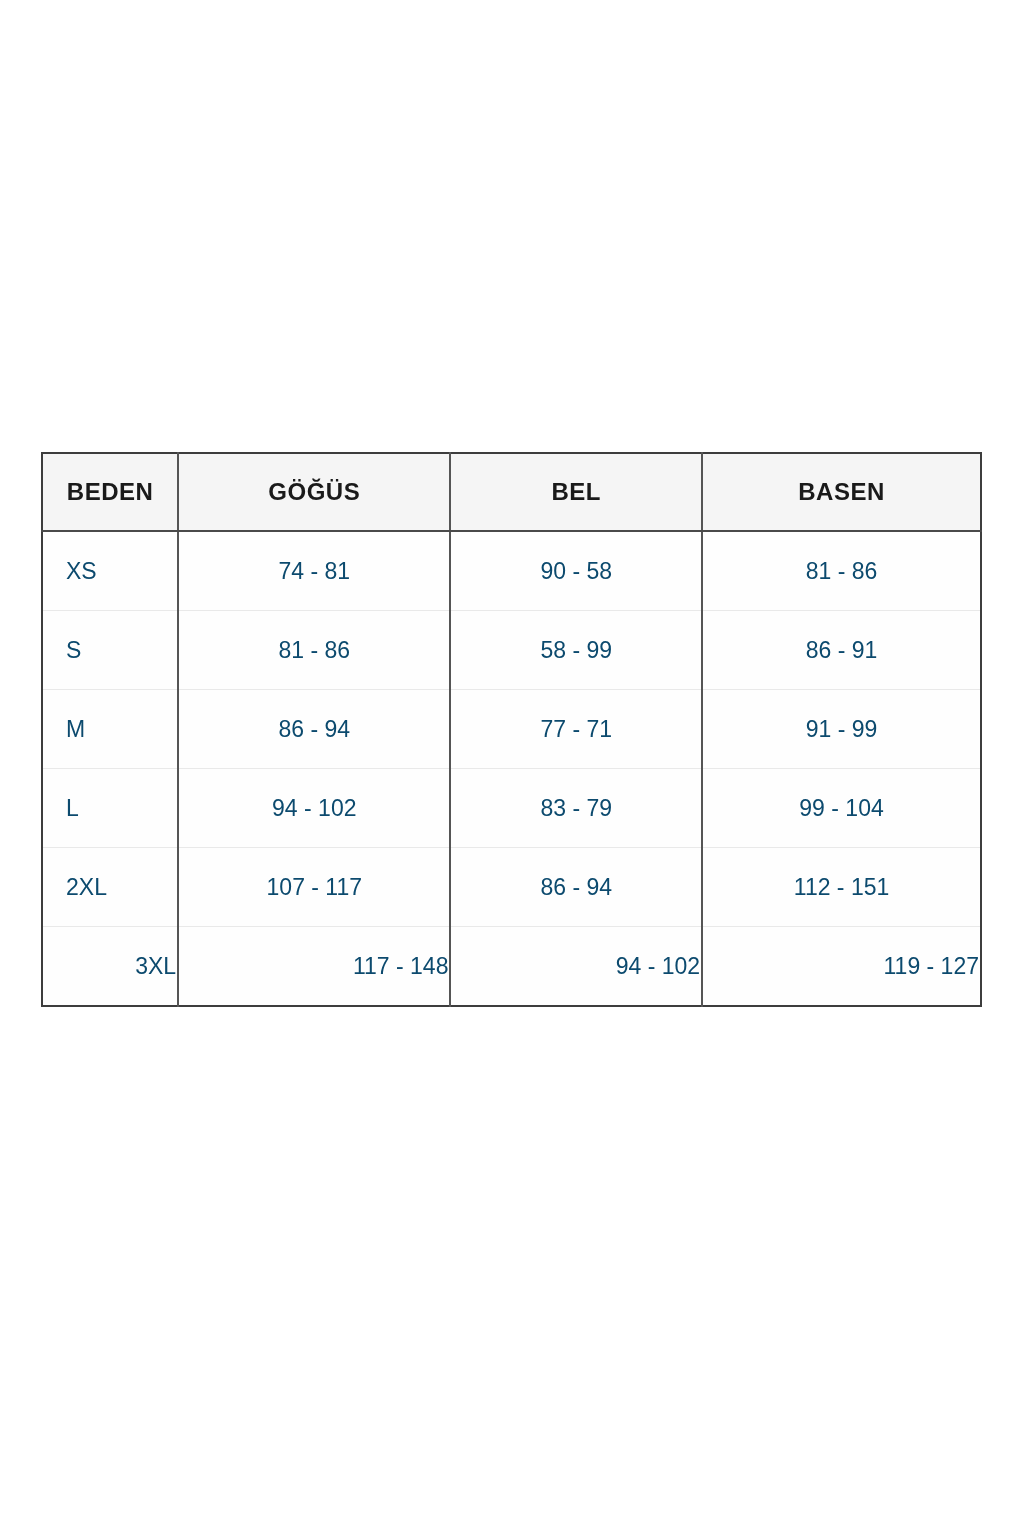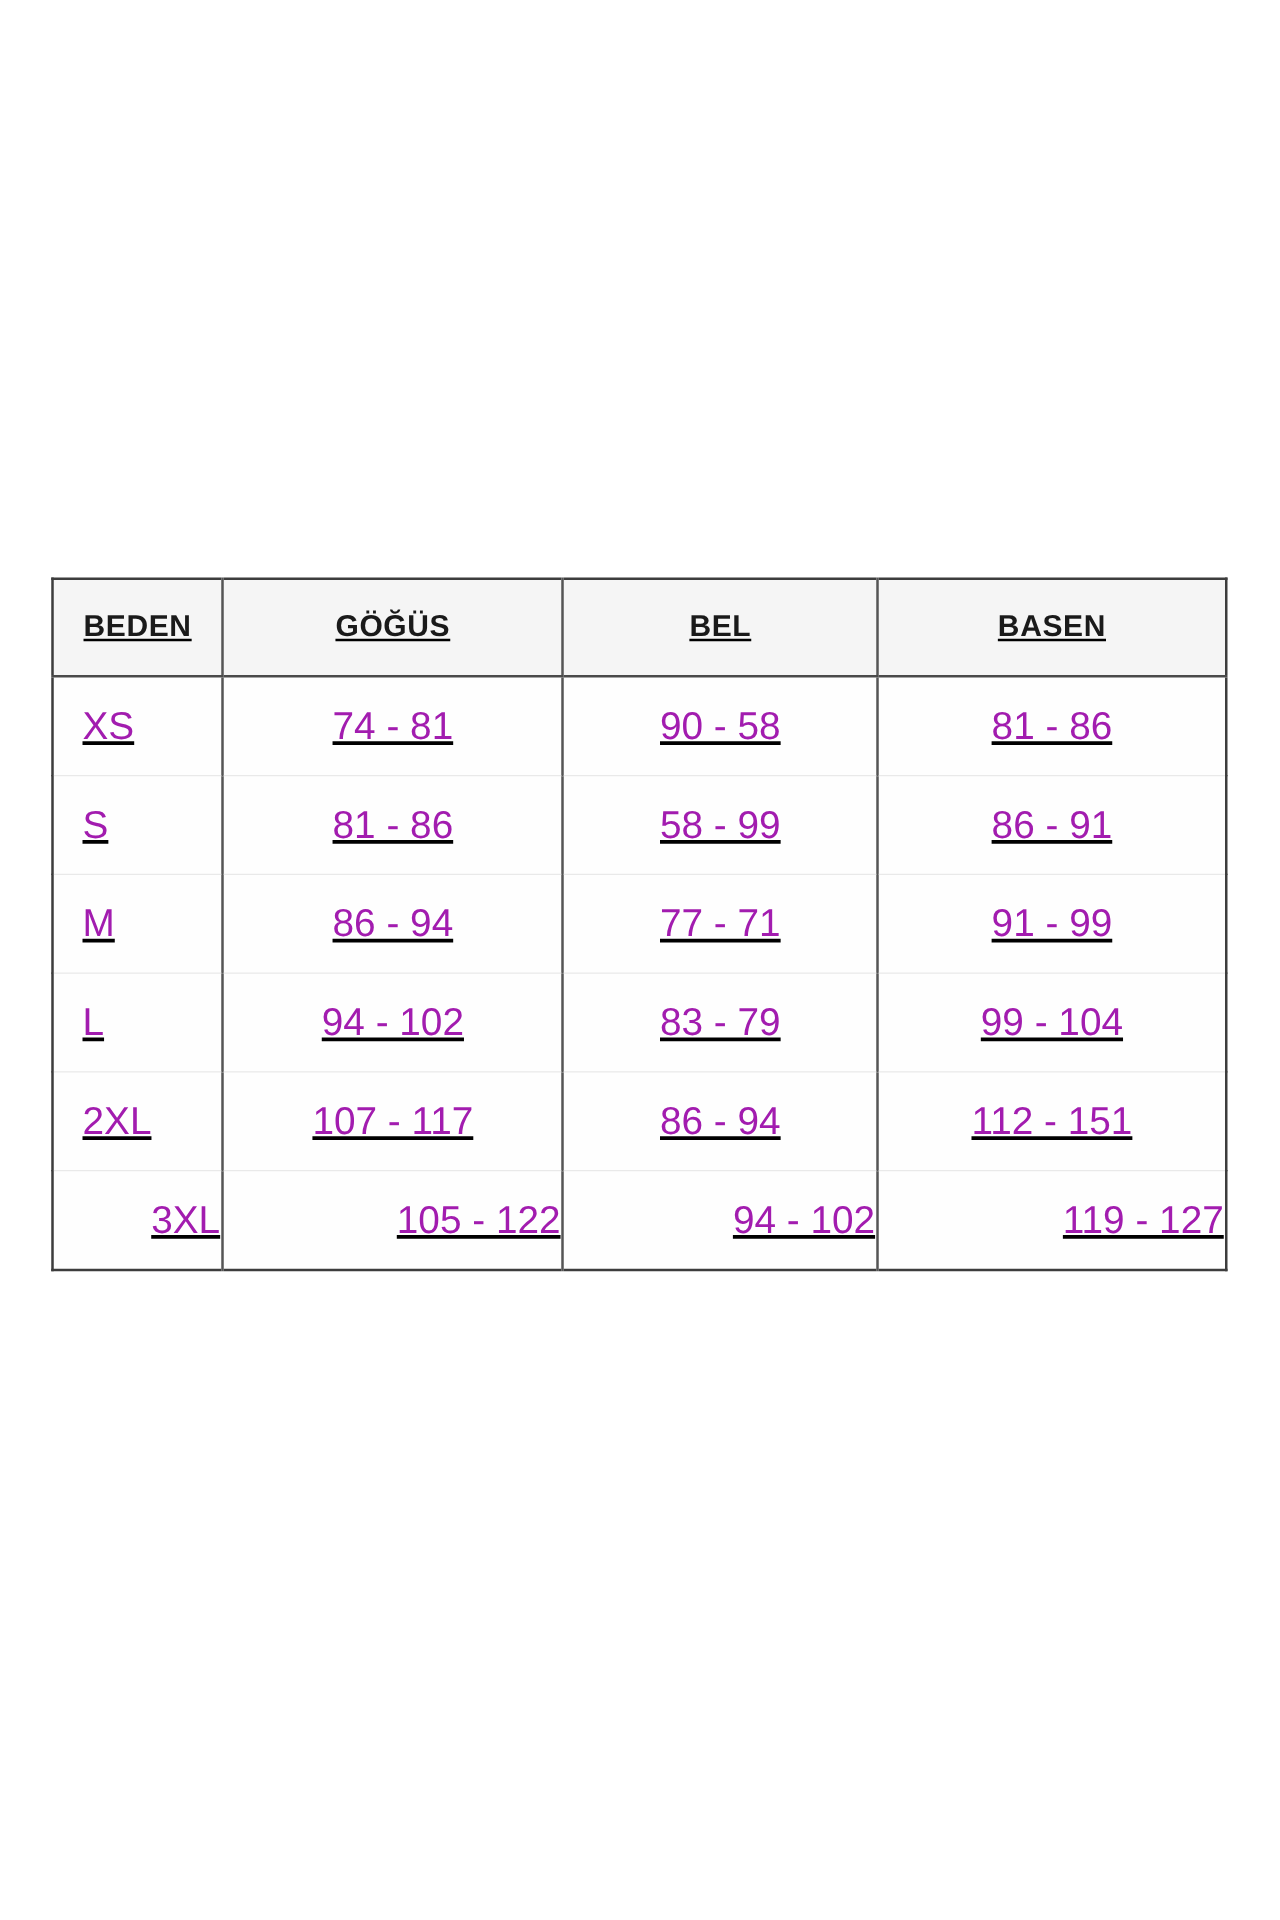--- a/index.html
+++ b/index.html
@@ -11,26 +11,25 @@
   .page {
     position: relative;
     width: 1024px;
     height: 1536px;
     background: #ffffff;
     overflow: hidden;
   }
   .size-table {
     position: absolute;
     left: 41px;
-    top: 462px;
+    top: 452px;
     width: 941px;
     border-collapse: collapse;
     table-layout: fixed;
     border: 2px solid #3d3d3d;
-    text-decoration: underline;
   }
   .size-table col.c1 { width: 14.5%; }
   .size-table col.c2 { width: 29.0%; }
   .size-table col.c3 { width: 26.8%; }
   .size-table col.c4 { width: 29.7%; }
   .size-table th {
     height: 74px;
     background: #f5f5f5;
     color: #1a1a1a;
     font-size: 24px;
@@ -38,22 +37,22 @@
     text-align: center;
     vertical-align: middle;
     border-left: 2px solid #555555;
     border-bottom: 2px solid #4a4a4a;
     letter-spacing: 0.5px;
   }
   .size-table th:first-child { border-left: none; }
   .size-table td {
     height: 76px;
     background: #fefefe;
-    color: #a21caf;
-    font-size: 31px;
+    color: #0c4a6e;
+    font-size: 23px;
     text-align: center;
     vertical-align: middle;
     border-left: 2px solid #555555;
     border-bottom: 1px solid #e9e9e9;
   }
   .size-table td:first-child {
     border-left: none;
     text-align: left;
     padding-left: 23px;
   }
@@ -104,19 +103,19 @@
         <td>99 - 104</td>
       </tr>
       <tr>
         <td>2XL</td>
         <td>107 - 117</td>
         <td>86 - 94</td>
         <td>112 - 151</td>
       </tr>
       <tr>
         <td>3XL</td>
-        <td>105 - 122</td>
+        <td>117 - 148</td>
         <td>94 - 102</td>
         <td>119 - 127</td>
       </tr>
     </tbody>
   </table>
 </div>
 
 </body></html>

